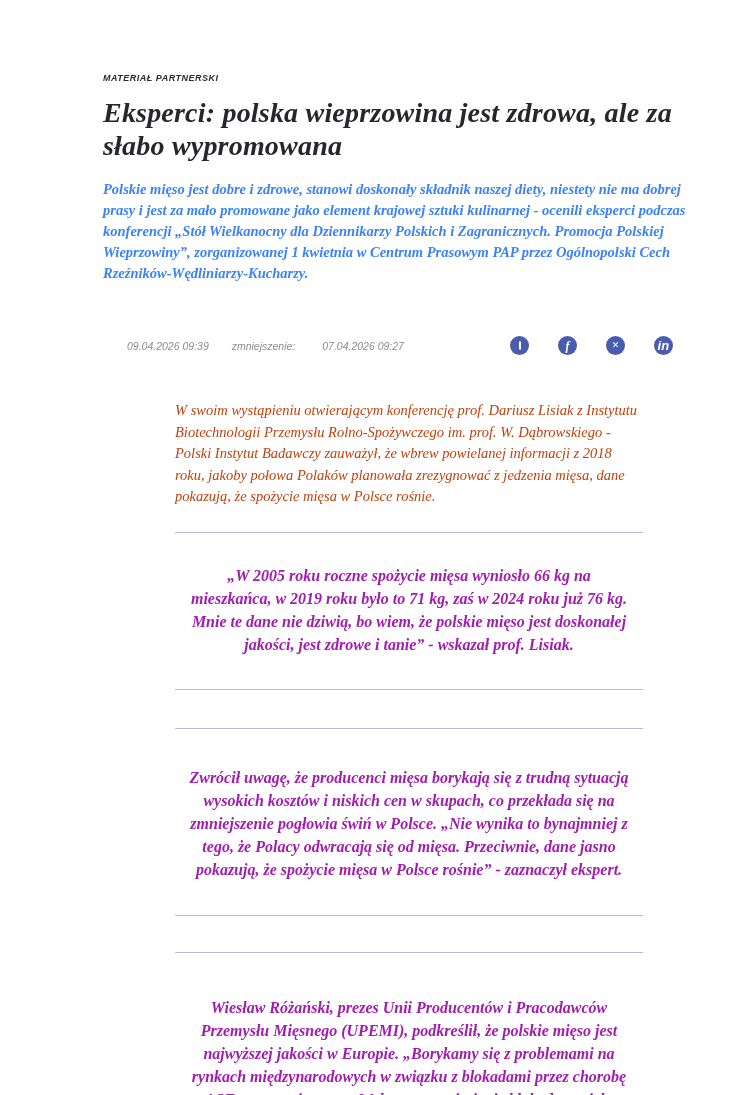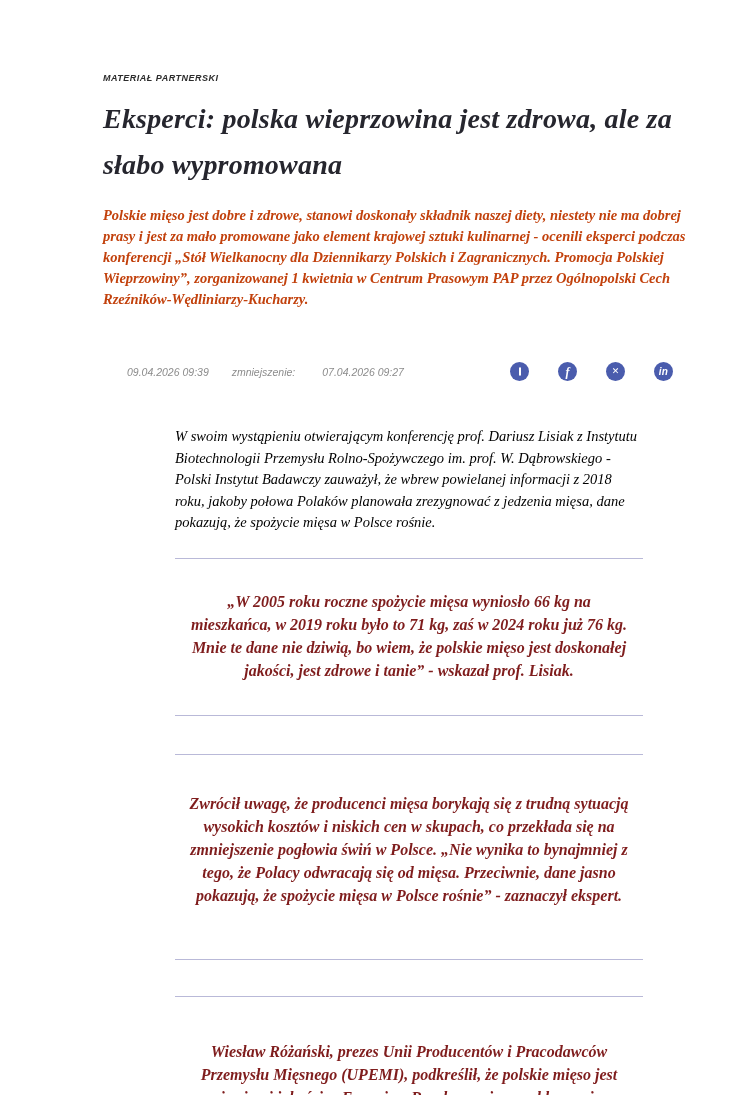--- a/index.html
+++ b/index.html
@@ -17,31 +17,31 @@
   .kicker {
     font-family: "Liberation Sans", "DejaVu Sans", sans-serif;
     font-size: 9px;
     font-weight: 700;
     letter-spacing: 0.5px;
     color: #2c2c2c;
   }
   .title {
     margin-top: 13px;
     font-size: 28px;
-    line-height: 46px;
+    line-height: 33px;
     font-weight: 700;
     color: #26262e;
     letter-spacing: 0.2px;
   }
   .lead {
     margin-top: 17px;
     font-size: 14.5px;
     line-height: 21px;
     font-weight: 700;
-    color: #c2410c;
+    color: #3b82f6;
   }
   .meta-row {
     margin-top: 28px;
     display: flex;
     align-items: center;
     justify-content: space-between;
   }
   .dates {
     font-family: "Liberation Sans", "DejaVu Sans", sans-serif;
     font-size: 10.5px;
@@ -68,50 +68,50 @@
   }
   .glyph {
     font-family: "Liberation Sans", "DejaVu Sans", sans-serif;
     font-weight: 700;
     font-size: 10px;
     line-height: 1;
     color: #ffffff;
   }
   .glyph-fb { font-family: "Liberation Serif", serif; font-size: 12px; }
   .glyph-x  { font-size: 9px; }
-  .glyph-in { font-size: 10px; letter-spacing: 0.2px; }
+  .glyph-in { font-size: 13px; letter-spacing: 0.2px; }
   .copy-shape {
     width: 9px;
     height: 9px;
     border: 1.5px solid #ffffff;
     border-radius: 2.5px;
     display: block;
   }
   .article-body {
     margin-left: 72px;
     width: 492px;
     margin-top: 21px;
   }
   .body-para {
     font-size: 14.5px;
     line-height: 21.5px;
     font-weight: 400;
-    color: #000000;
+    color: #c2410c;
   }
   .quote {
     border-top: 1px solid #b9b9d8;
     border-bottom: 1px solid #b9b9d8;
     text-align: center;
     font-size: 16px;
     line-height: 23px;
     font-weight: 700;
-    color: #7f1d1d;
+    color: #a21caf;
   }
   .quote-1 { margin-top: 24px; padding: 19px 2px 21px; }
-  .quote-2 { margin-top: 38px; padding: 25px 2px 40px; }
+  .quote-2 { margin-top: 38px; padding: 25px 2px 22px; }
   .quote-3 { margin-top: 36px; padding: 31px 2px 0; border-bottom: none; }
 </style>
 </head>
 <body>
 
 <div class="page">
 
   <div class="kicker">MATERIAŁ PARTNERSKI</div>
 
   <h1 class="title">Eksperci: polska wieprzowina jest zdrowa, ale za słabo wypromowana</h1>

